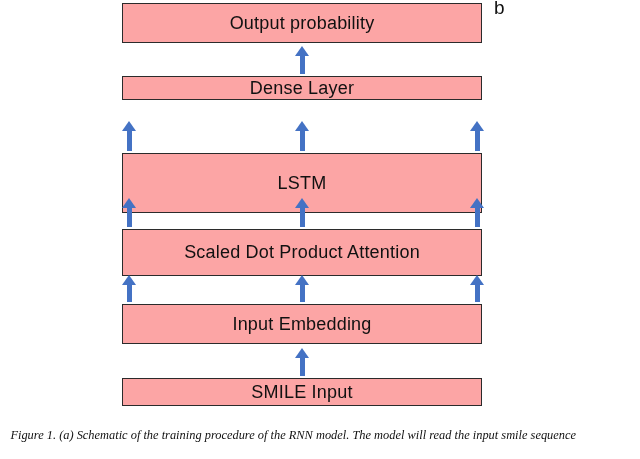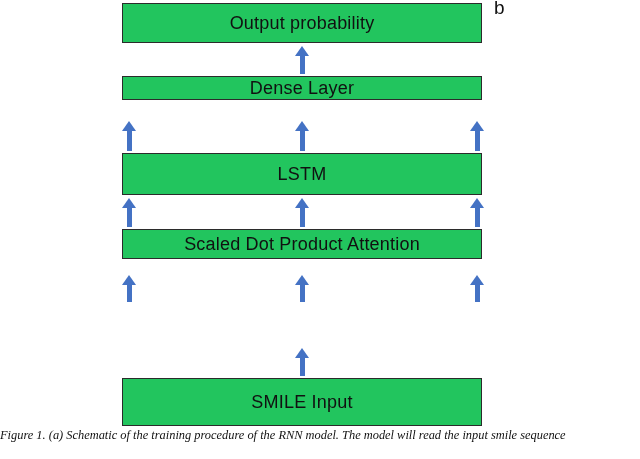--- a/index.html
+++ b/index.html
@@ -16,35 +16,35 @@
     left: 494px;
     top: -3px;
     font-size: 19px;
     color: #111111;
   }
   .box {
     position: absolute;
     left: 122px;
     width: 360px;
     box-sizing: border-box;
-    background: #22c55e;
+    background: #fca5a5;
     border: 1.7px solid #2b2b2b;
     display: flex;
     align-items: center;
     justify-content: center;
     font-size: 18px;
     letter-spacing: 0.2px;
     color: #111111;
   }
   .b1 { top: 3px;   height: 40px; }
   .b2 { top: 76px;  height: 24px; }
-  .b3 { top: 153px; height: 42px; }
-  .b4 { top: 229px; height: 30px; }
+  .b3 { top: 153px; height: 60px; }
+  .b4 { top: 229px; height: 47px; }
   .b5 { top: 304px; height: 40px; }
-  .b6 { top: 378px; height: 48px; }
+  .b6 { top: 378px; height: 28px; }
 
   .arrow {
     position: absolute;
     width: 14px;
     display: flex;
     flex-direction: column;
     align-items: center;
   }
   .arrow .head {
     width: 0; height: 0;
@@ -64,21 +64,21 @@
   .rE { top: 348px; height: 28px; }
   .al { left: 122px; }
   .am { left: 295px; }
   .ar { left: 470px; }
 
   .caption {
     position: absolute;
     top: 428px;
     left: 0;
     width: 576px;
-    text-align: left;
+    text-align: right;
     font-family: "Liberation Serif", serif;
     font-style: italic;
     font-size: 12.4px;
     line-height: 15px;
     color: #111111;
   }
   .cap-line { white-space: nowrap; }
 </style>
 </head>
 <body>
@@ -91,20 +91,23 @@
     <span>Output probability</span>
   </div>
   <div class="box b2">
     <span>Dense Layer</span>
   </div>
   <div class="box b3">
     <span>LSTM</span>
   </div>
   <div class="box b4">
     <span>Scaled Dot Product Attention</span>
+  </div>
+  <div class="box b5">
+    <span>Input Embedding</span>
   </div>
   <div class="box b6">
     <span>SMILE Input</span>
   </div>
 
   <div class="arrow rA am">
       <i class="head"></i>
       <i class="shaft"></i>
     </div>
 

